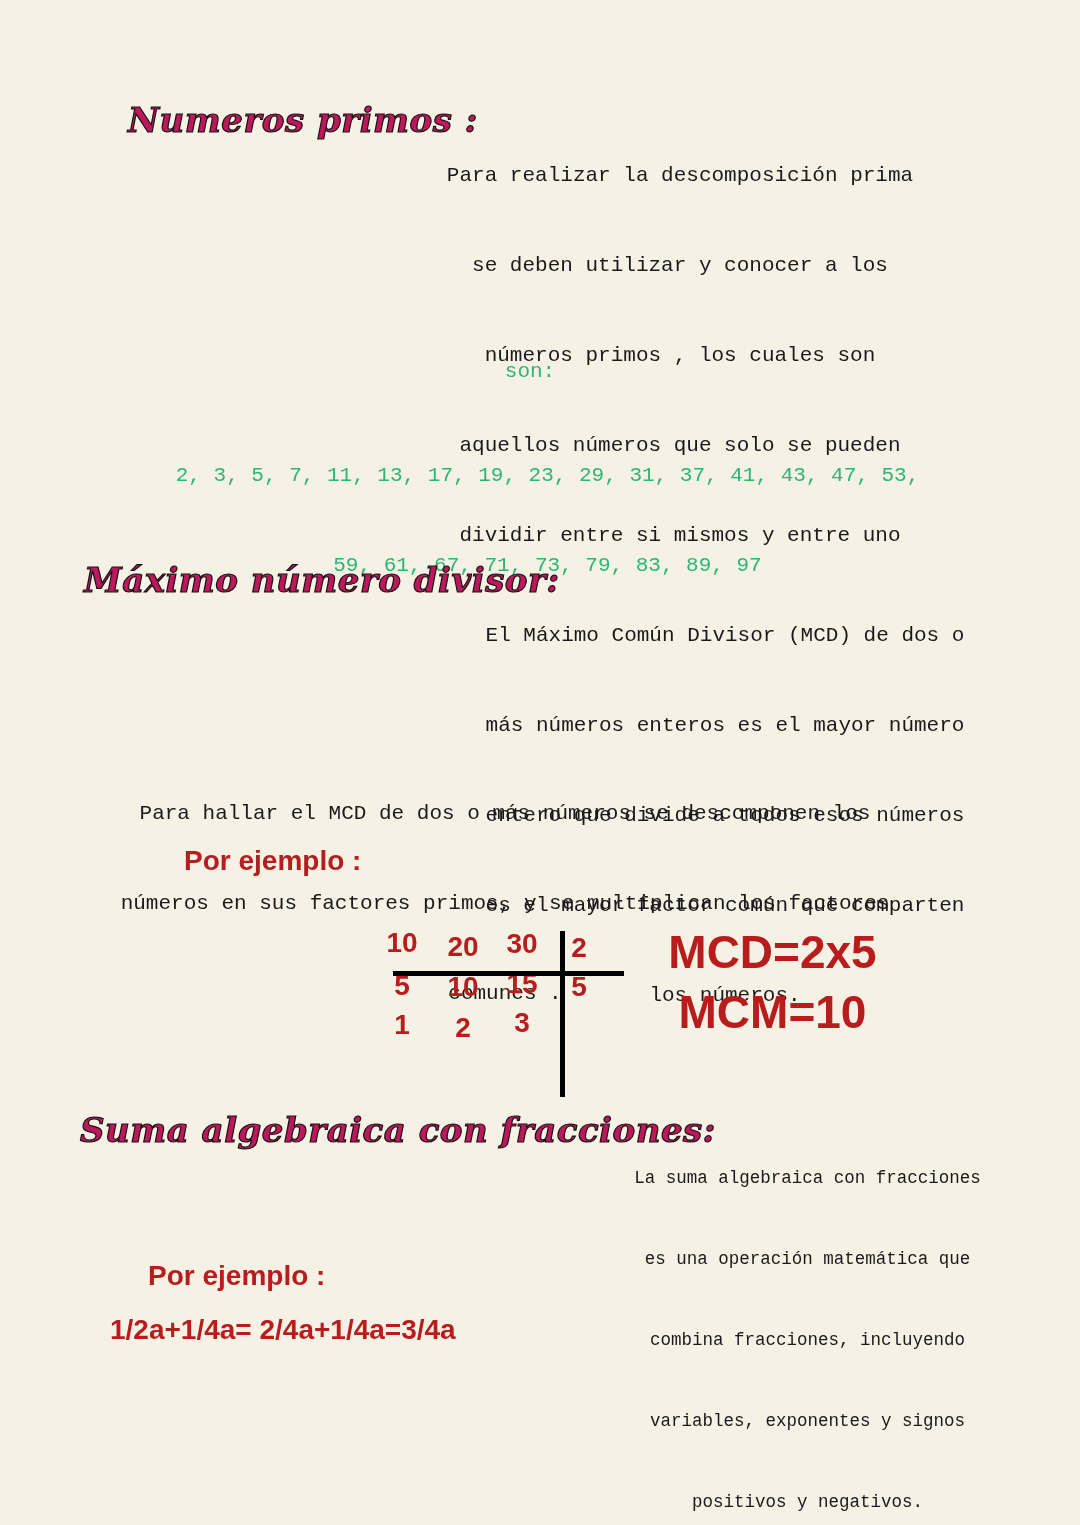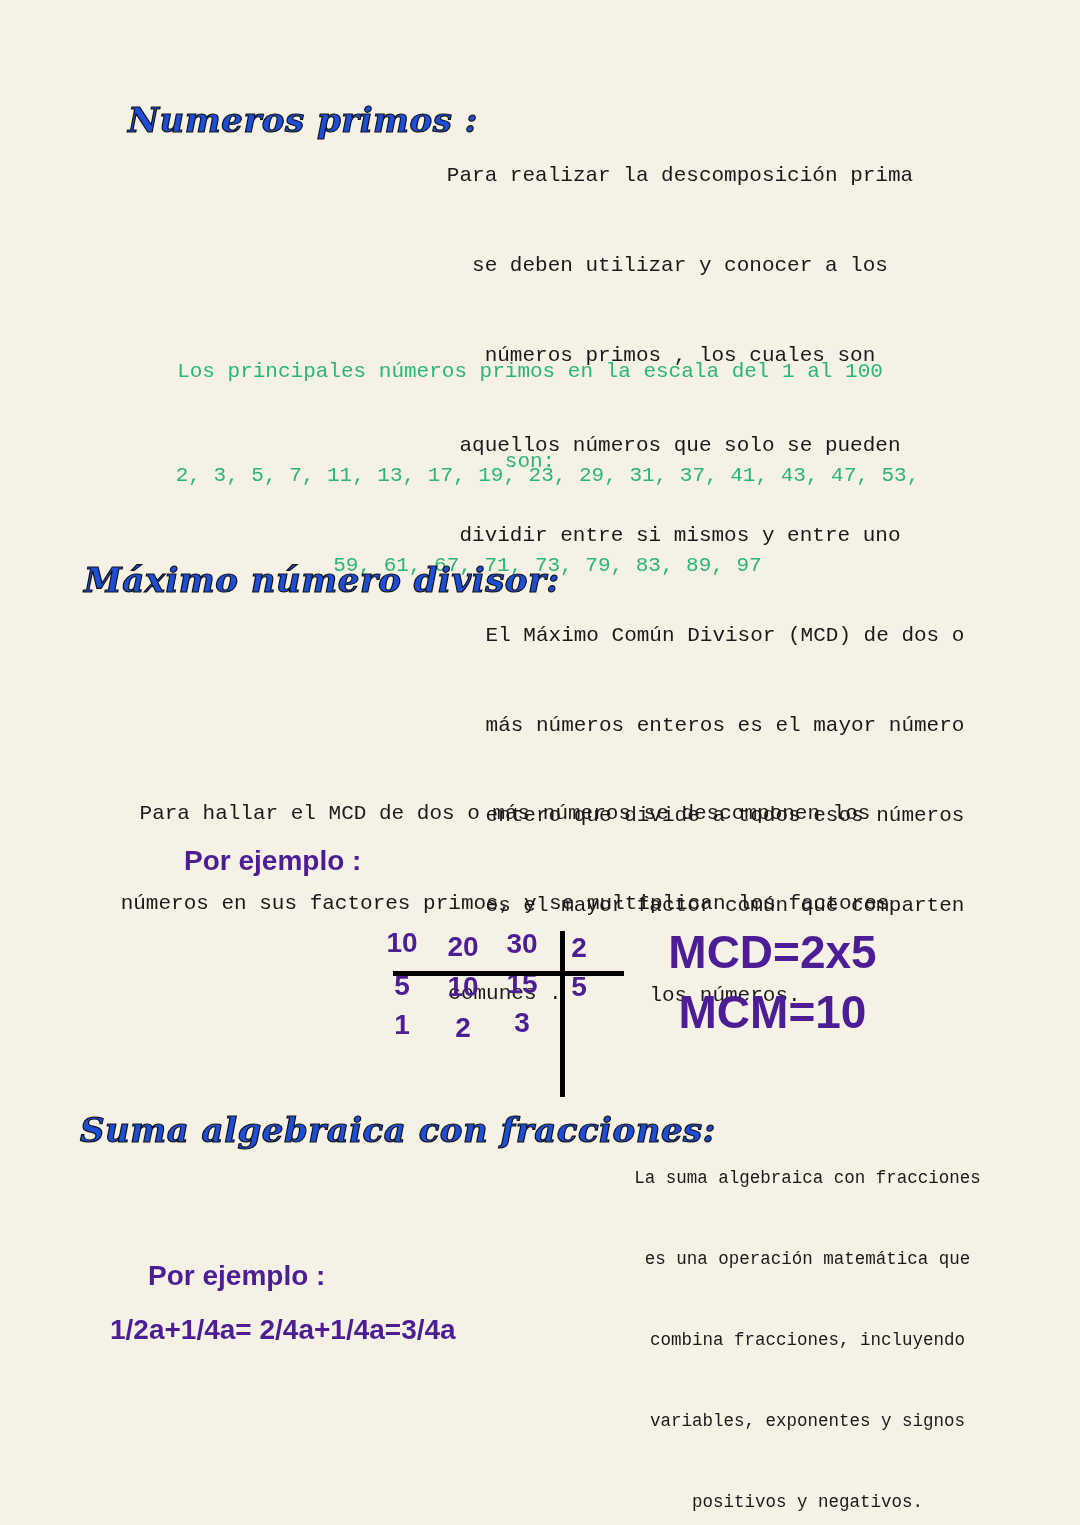--- a/index.html
+++ b/index.html
@@ -8,49 +8,48 @@
     background: #f6f1e5;
     position: relative;
     overflow: hidden;
     font-family: "Liberation Mono", "DejaVu Sans Mono", monospace;
     color: #1a1a1a;
   }
   .abs { position: absolute; }
   .title {
     font-family: "DejaVu Serif", "Liberation Serif", serif;
     font-weight: bold; font-style: italic;
-    font-size: 34px; color: #1d4ed8;
+    font-size: 34px; color: #be185d;
     letter-spacing: 0.5px;
     white-space: nowrap;
     -webkit-text-stroke: 1.2px #111;
   }
   .mono { font-size: 21px; line-height: 30px; text-align: center; white-space: pre; }
   .mono-sm { font-size: 17.5px; line-height: 27px; text-align: center; white-space: pre; }
   .green { color: #2bb673; }
-  .red { color: #4c1d95; font-family: "Liberation Sans", "DejaVu Sans", sans-serif; font-weight: bold; }
+  .red { color: #b91c1c; font-family: "Liberation Sans", "DejaVu Sans", sans-serif; font-weight: bold; }
   .ex-label { font-size: 28px; }
   .cell { position: absolute; font-size: 28px; width: 50px; text-align: center; }
   .bar-h { position: absolute; background: #000; }
   .result { font-size: 46px; text-align: center; line-height: 60px; }
   .eq { font-size: 28px; line-height: 40px; white-space: nowrap; }
 </style>
 </head>
 <body>
 
 <div class="abs title" style="left:128px; top:100px;">Numeros primos :</div>
 <div class="abs mono" style="left:430px; top:101px; width:500px;">
   <div>Para realizar la descomposición prima</div>
   <div>se deben utilizar y conocer a los</div>
   <div>números primos , los cuales son</div>
   <div>aquellos números que solo se pueden</div>
   <div>dividir entre si mismos y entre uno</div>
 </div>
 
 <div class="abs mono green" style="left:140px; top:297px; width:780px;">
-  <div>Los principales números primos en la escala del 1 al 100</div>
   <div>son:</div>
 </div>
 
 <div class="abs mono green" style="left:120px; top:401px; width:855px;">
   <div>2, 3, 5, 7, 11, 13, 17, 19, 23, 29, 31, 37, 41, 43, 47, 53,</div>
   <div>59, 61, 67, 71, 73, 79, 83, 89, 97</div>
 </div>
 
 <div class="abs title" style="left:84px; top:560px;">Máximo número divisor:</div>
 <div class="abs mono" style="left:470px; top:561px; width:510px;">

